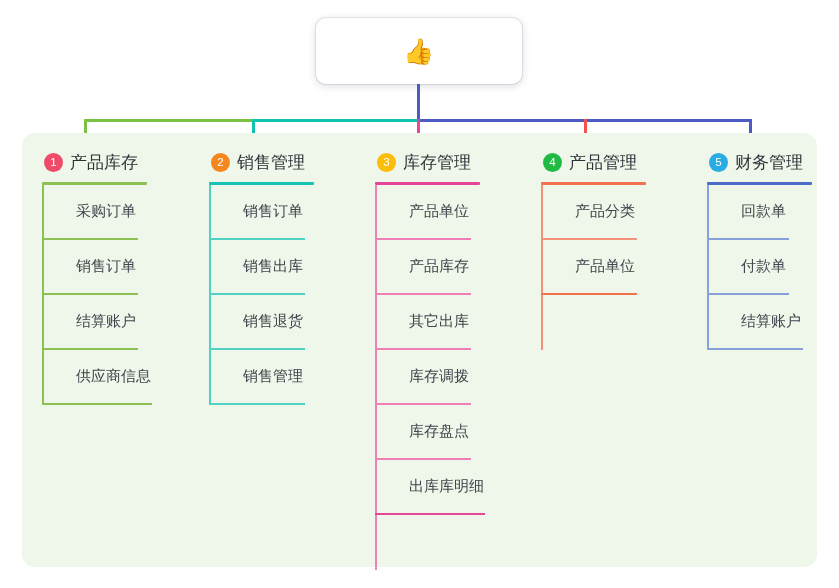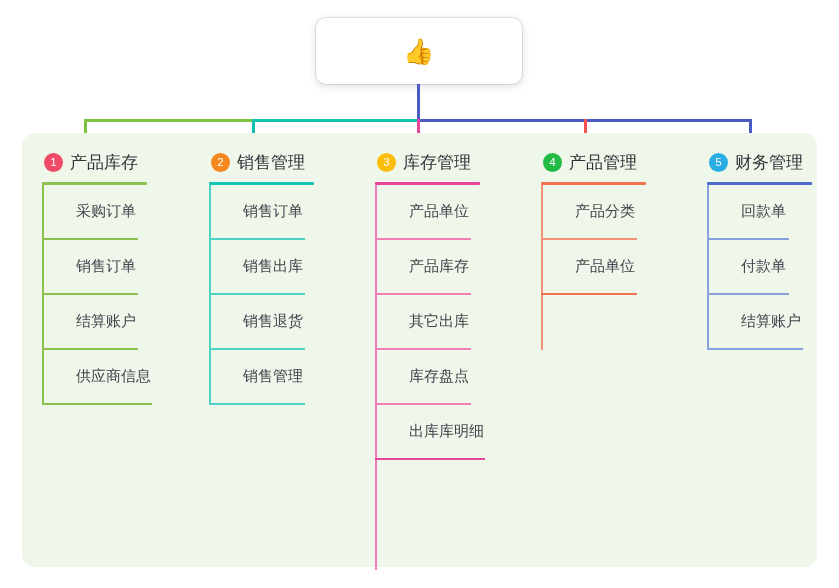--- a/index.html
+++ b/index.html
@@ -163,20 +163,24 @@
       </div>
       <div class="item">
         <span class="item-label">产品库存</span>
         <span class="item-rule" style="background:#ef7fb5; width:96px;"></span>
       </div>
       <div class="item">
         <span class="item-label">其它出库</span>
         <span class="item-rule" style="background:#ef7fb5; width:96px;"></span>
       </div>
       <div class="item">
+        <span class="item-label">库存调拨</span>
+        <span class="item-rule" style="background:#ef7fb5; width:96px;"></span>
+      </div>
+      <div class="item">
         <span class="item-label">库存盘点</span>
         <span class="item-rule" style="background:#ef7fb5; width:96px;"></span>
       </div>
       <div class="item">
         <span class="item-label">出库库明细</span>
         <span class="item-rule" style="background:#e5459b; width:110px;"></span>
       </div>
     </div>
   </div>
 

